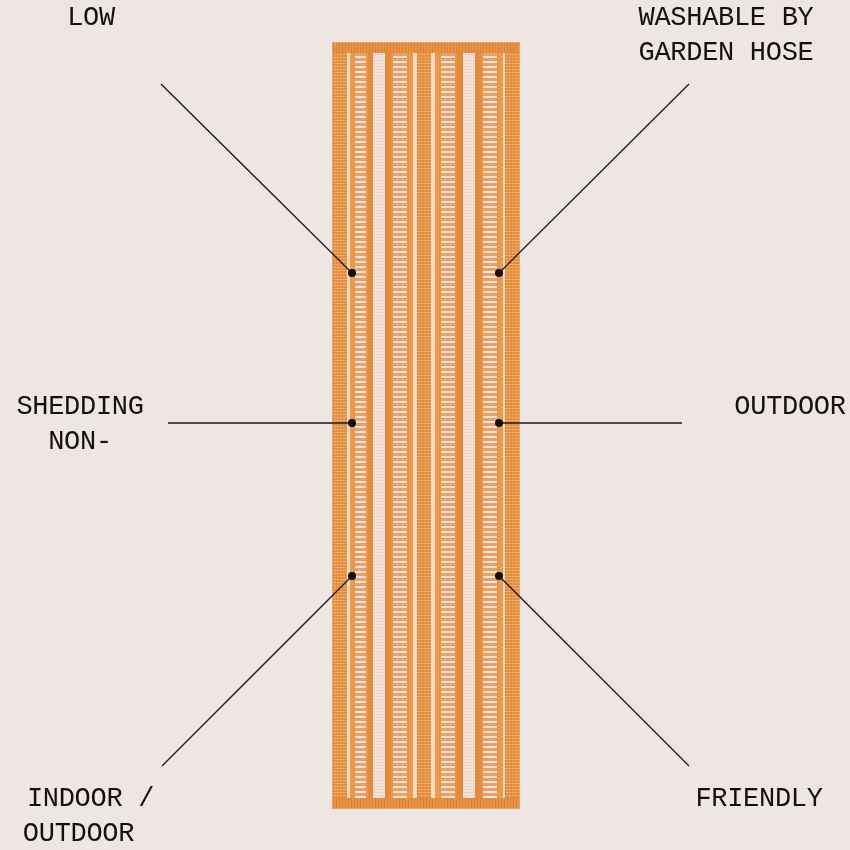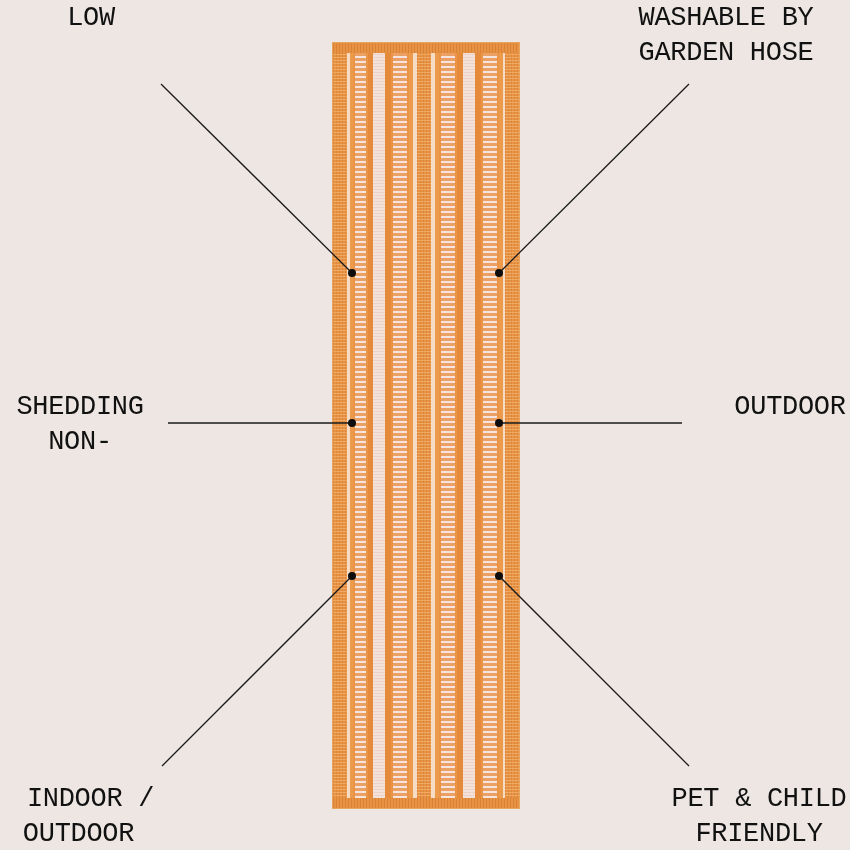--- a/index.html
+++ b/index.html
@@ -127,15 +127,14 @@
 <div class="label" style="left:730px;top:390px;width:120px">
   <span>OUTDOOR</span>
 </div>
 
 <div class="label" style="left:0;top:782px;width:157px">
   <span style="text-align:center;padding-left:24px">INDOOR /</span>
   <span>OUTDOOR</span>
 </div>
 
 <div class="label" style="left:668px;top:782px;width:182px">
-  <span>PET &amp; CHILD</span>
   <span>FRIENDLY</span>
 </div>
 
 </body></html>

